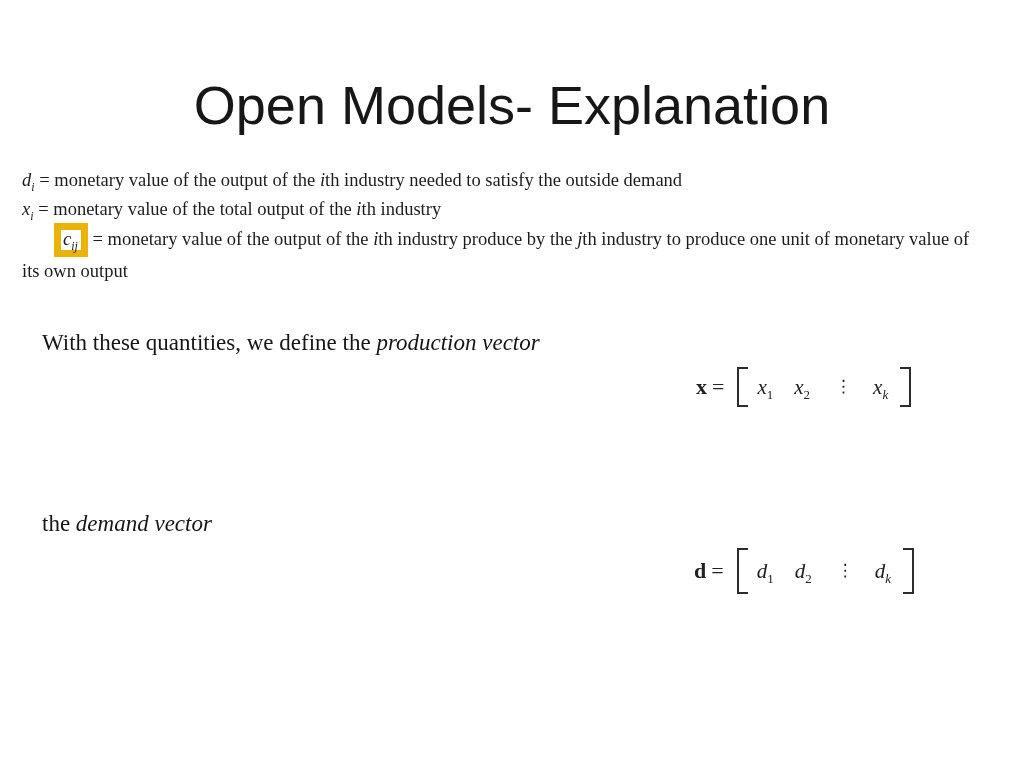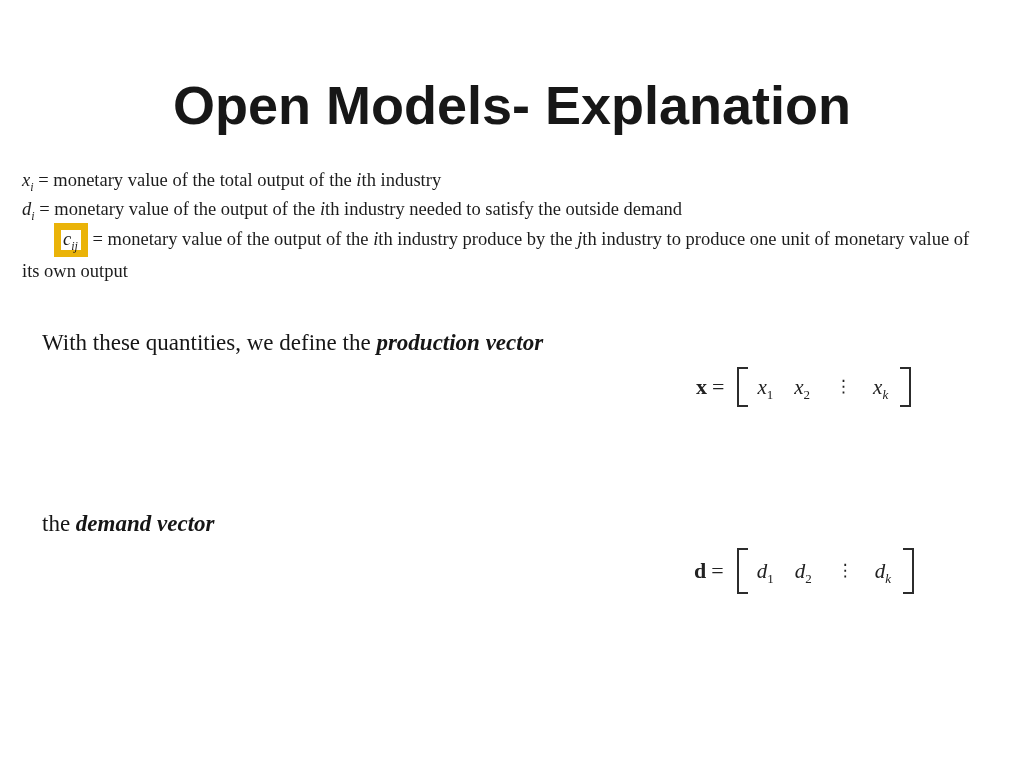--- a/index.html
+++ b/index.html
@@ -14,21 +14,21 @@
   }
 
   .title {
     position: absolute;
     top: 74px;
     left: 0;
     width: 100%;
     text-align: center;
     font-family: "Liberation Sans", sans-serif;
     font-size: 54px;
-    font-weight: 700;
+    font-weight: 400;
     line-height: 1.15;
     color: #171717;
     white-space: nowrap;
   }
 
   .defs {
     position: absolute;
     left: 22px;
     top: 166px;
     width: 1000px;
@@ -47,21 +47,21 @@
     margin-left: 32px;
   }
 
   .intro {
     position: absolute;
     left: 42px;
     font-size: 23px;
     color: #161616;
     white-space: nowrap;
   }
-  .intro .emph { font-weight: 700; font-style: italic; }
+  .intro .emph { font-weight: 400; font-style: italic; }
   .intro-production { top: 330px; }
   .intro-demand { top: 511px; }
 
   .equation {
     position: absolute;
     display: flex;
     align-items: center;
     color: #222222;
   }
   .eq-production { left: 696px; top: 367px; }
@@ -113,23 +113,23 @@
 </style>
 </head>
 <body>
 
 <div id="slide">
 
   <div class="title">Open Models- Explanation</div>
 
   <div class="defs">
 
+    <div class="def-line"><i>d</i><sub><i>i</i></sub><span> = monetary value of the output of the </span><i>i</i><span>th industry needed to satisfy the outside demand</span></div>
+
     <div class="def-line"><i>x</i><sub><i>i</i></sub><span> = monetary value of the total output of the </span><i>i</i><span>th industry</span></div>
-
-    <div class="def-line"><i>d</i><sub><i>i</i></sub><span> = monetary value of the output of the </span><i>i</i><span>th industry needed to satisfy the outside demand</span></div>
 
     <div class="def-line"><span class="cbox"><i>c</i><sub><i>ij</i></sub></span><span> = monetary value of the output of the </span><i>i</i><span>th industry produce by the </span><i>j</i><span>th industry to produce one unit of monetary value of</span></div>
 
     <div class="def-line">its own output</div>
 
   </div>
 
   <div class="intro intro-production"><span>With these quantities, we define the </span><span class="emph">production vector</span></div>
 
   <div class="equation eq-production">

